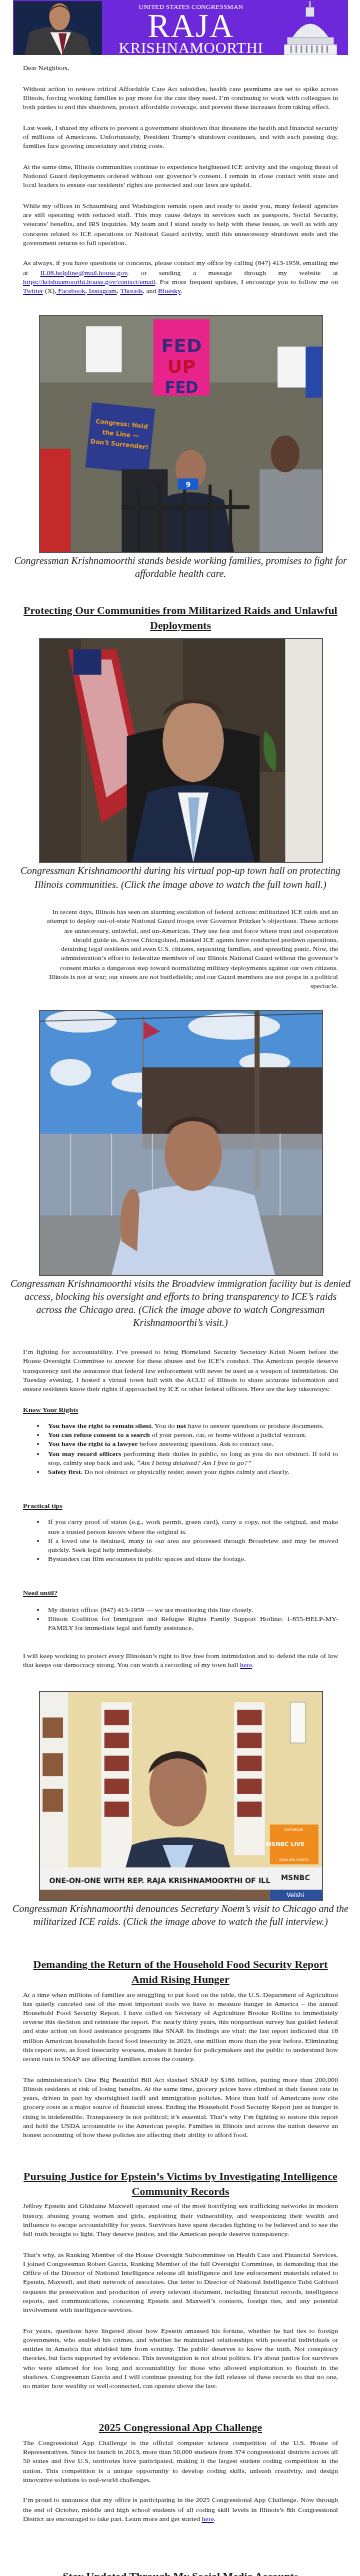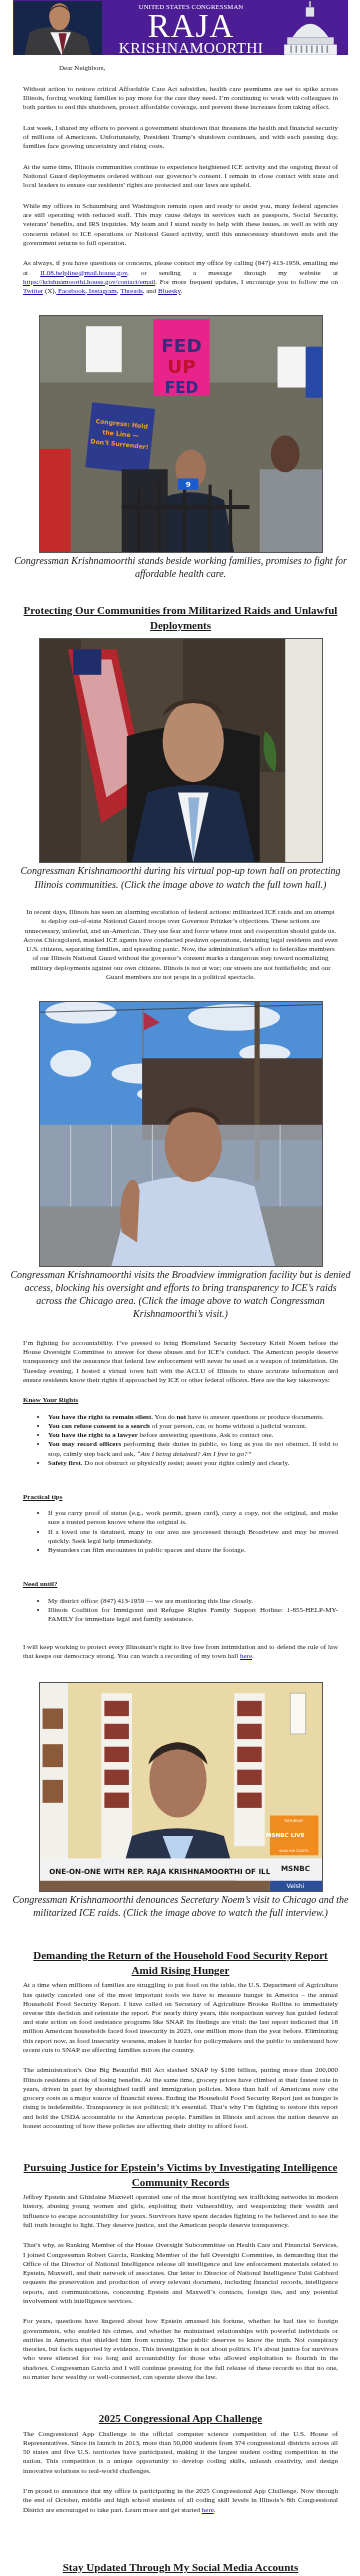--- a/index.html
+++ b/index.html
@@ -10,42 +10,42 @@
     color: #1a1a1a;
     font-size: 7px;
     line-height: 1.32;
   }
   a { color: #1a0dab; text-decoration: underline; }
 
   
   .banner {
     margin: 0 13px;
     height: 55px;
-    background: #4c1d95;
+    background: #6d28d9;
     position: relative;
     overflow: hidden;
   }
   .banner .portrait {
     position: absolute; left: 1px; bottom: 0; width: 88px; height: 54px;
   }
   .banner .dome {
     position: absolute; right: 7.2px; bottom: 0; width: 61px; height: 54px;
   }
   .banner .titles {
     position: absolute; left: 88px; right: 67px; top: 0; bottom: 0;
     text-align: center; color: #ffffff;
   }
   .banner .kicker { font-size: 6.7px; letter-spacing: 0.1px; margin-top: 2.6px; }
   .banner .name1 { font-size: 33px; line-height: 28px; letter-spacing: 1px; margin-top: 1px; }
   .banner .name2 { font-size: 15.5px; line-height: 15.5px; letter-spacing: 0.3px; }
 
   .content { padding: 0 23px; }
   .para { text-align: justify; margin-top: 11.3px; }
-  .para.left { text-align: center; }
-  .greeting { margin-top: 9.3px; margin-left: 36px; }
+  .para.left { text-align: right; margin-left: 23px; }
+  .greeting { margin-top: 9.3px; }
 
   .photo {
     margin: 18.5px auto 0; width: 284px; display: block; position: relative; overflow: hidden;
     border: 0.5px solid #555;
   }
   .caption {
     font-style: italic; text-align: center; margin: 1px 10.3px 0; font-size: 10px; line-height: 1.32;
   }
   .section-title {
     text-align: center; font-weight: bold; text-decoration: underline; margin-top: 23px; font-size: 11px;

